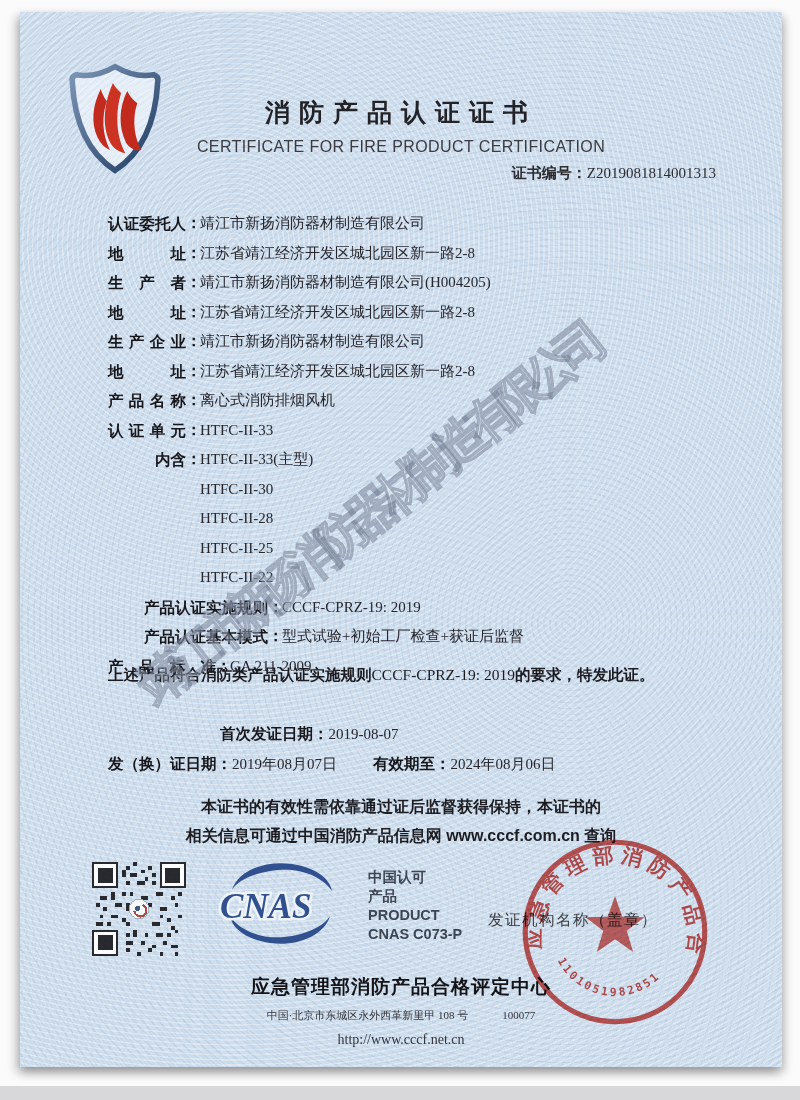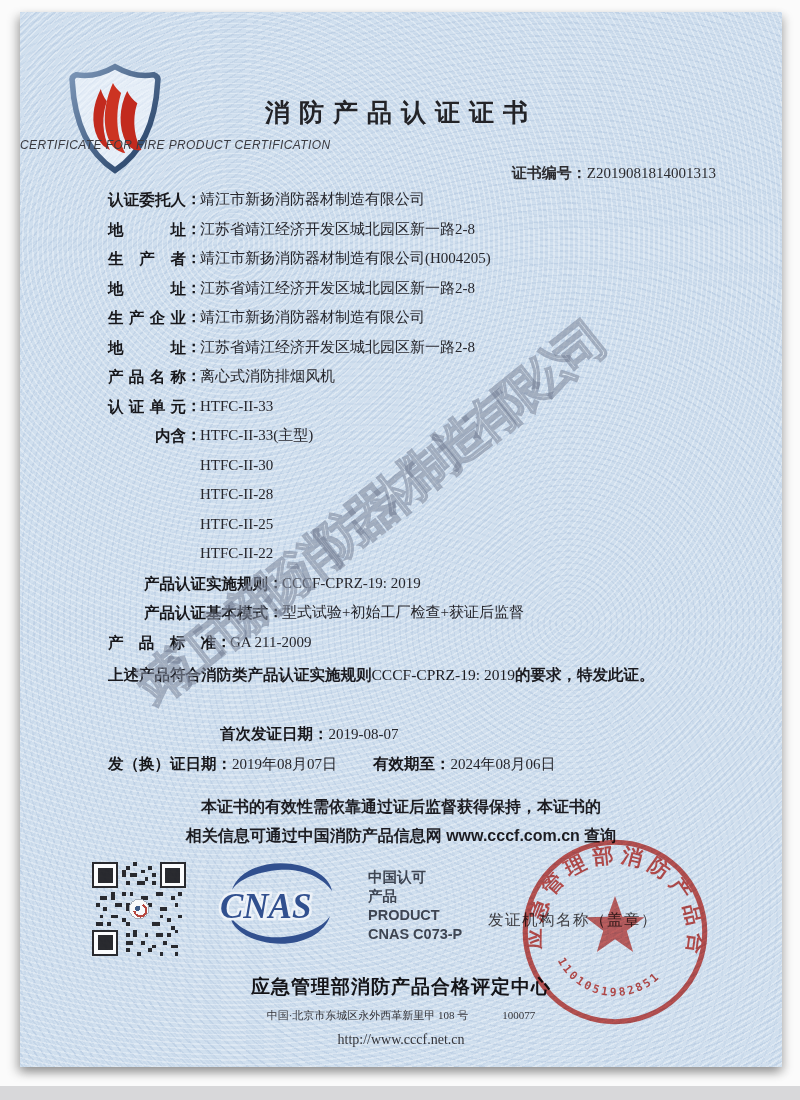--- a/index.html
+++ b/index.html
@@ -23,27 +23,27 @@
     font-size:50px; font-weight:bold; letter-spacing:-12px;
     transform:rotate(-38.5deg); transform-origin:0 50%;
     color:rgba(255,255,255,0.22);
     -webkit-text-stroke:1.5px rgba(105,118,142,.50);
     z-index:5; pointer-events:none;
   }
   
   .logo { position:absolute; left:34px; top:48px; width:122px; height:118px; }
   .title { position:absolute; left:0; top:84px; width:100%; text-align:center;
            font-size:25px; font-weight:bold; letter-spacing:9px; color:#232327; z-index:2;}
-  .subtitle { position:absolute; left:0; top:126px; width:100%; 
-              font-size:12px; color:#3a3a40; letter-spacing:.4px; z-index:2;font-style:italic;}
+  .subtitle { position:absolute; left:0; top:126px; width:100%; text-align:center;
+              font-size:16px; color:#3a3a40; letter-spacing:.4px; z-index:2;}
   .certno { position:absolute; top:152px; right:66px; font-size:15px; color:#2c2c30; z-index:2;}
   .certno .lblb { font-weight:bold; }
   .certno .num { font-family:"Liberation Serif","DejaVu Serif",serif; }
   
-  .rows { position:absolute; left:88px; top:172px; width:650px; z-index:2; }
+  .rows { position:absolute; left:88px; top:196px; width:650px; z-index:2; }
   .row { line-height:29.5px; height:29.5px; white-space:nowrap; }
   .lbl { display:inline-block; width:78px; font-weight:bold; font-size:15.5px; color:#17171b;
          text-align:justify; text-align-last:justify; vertical-align:bottom;}
   .colon { display:inline-block; width:14px; font-weight:bold; font-size:15.5px; color:#17171b; }
   .val { font-size:15px; color:#26262c; font-family:"Liberation Serif","DejaVu Serif",serif; }
   .row.inner .lbl { text-align:right; text-align-last:right; }
   .row.long .lbl { width:auto; text-align:left; text-align-last:auto;margin-left:36px; }
   .row.jwide .lbl { width:108px; }
   .statement { position:absolute; left:88px; top:648px; width:636px; z-index:2;
                font-size:15.5px; font-weight:bold; color:#1b1b20; line-height:29px; }

